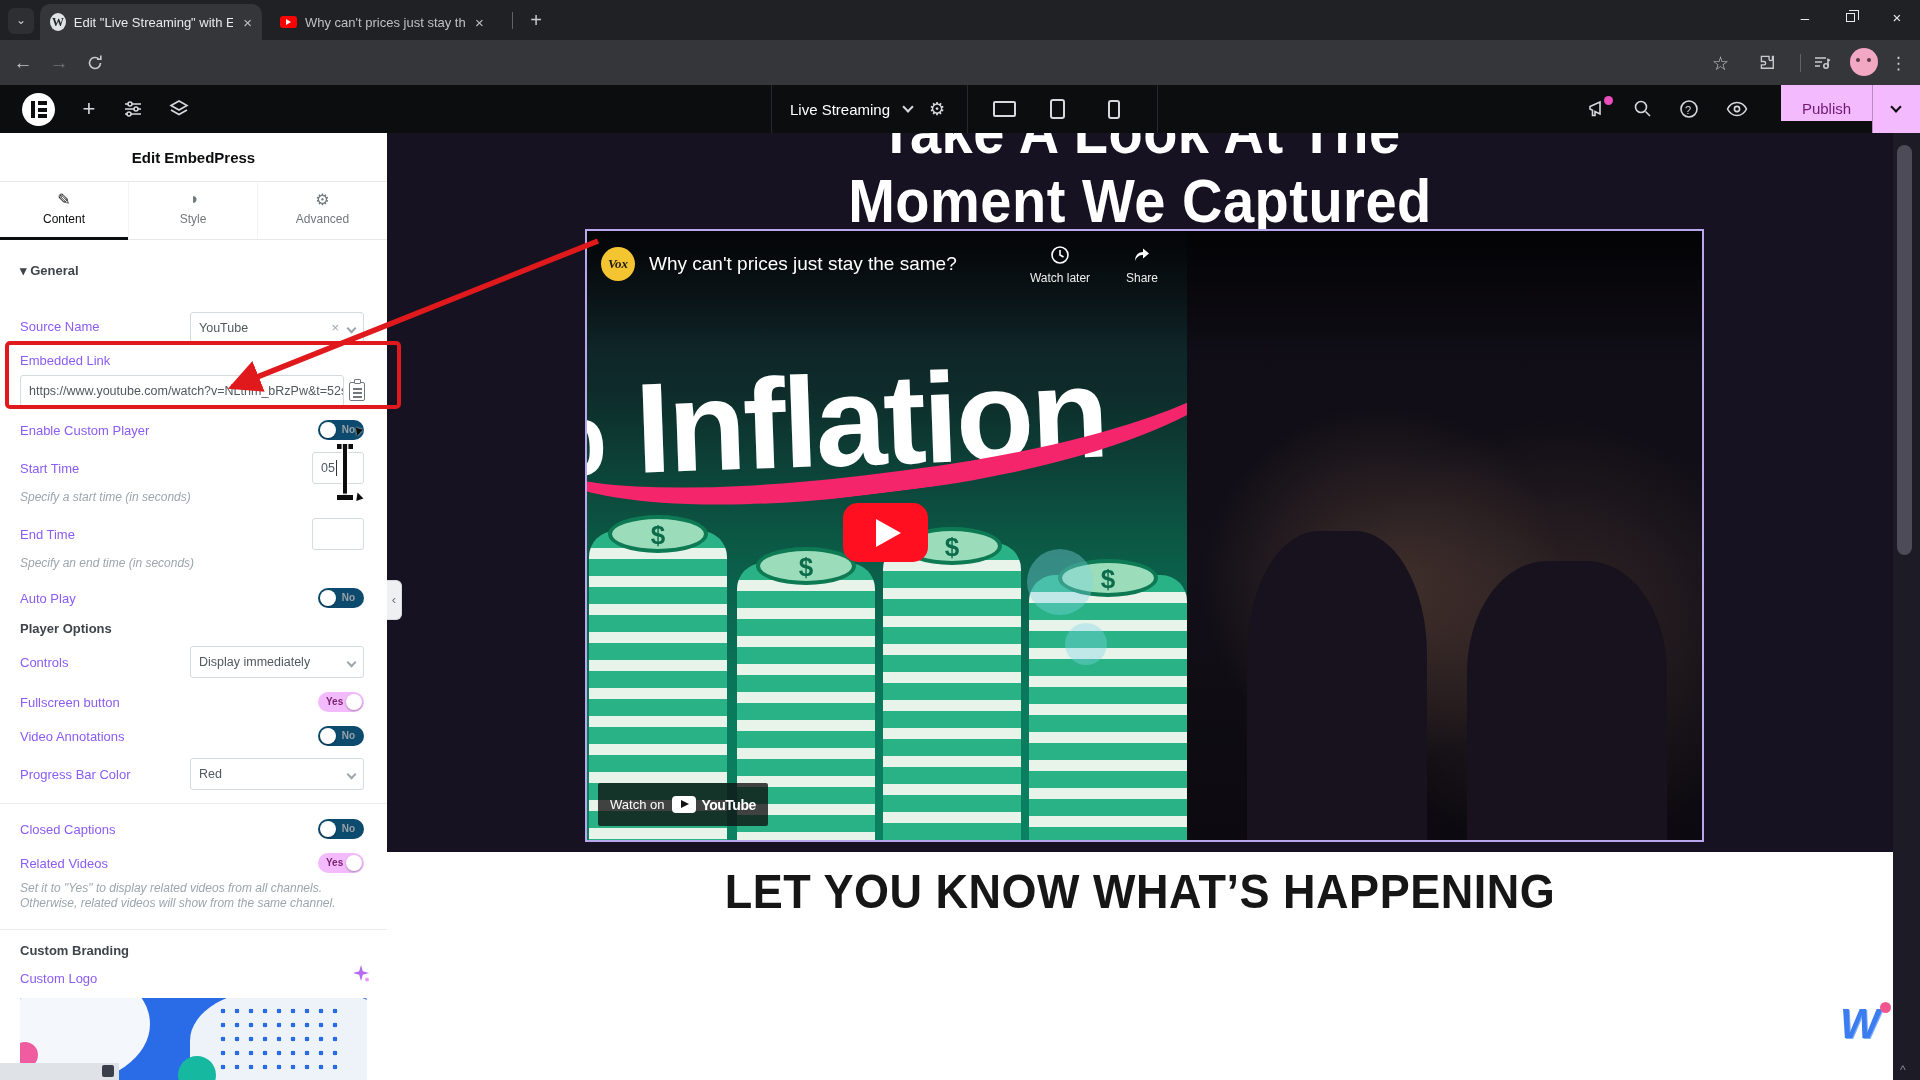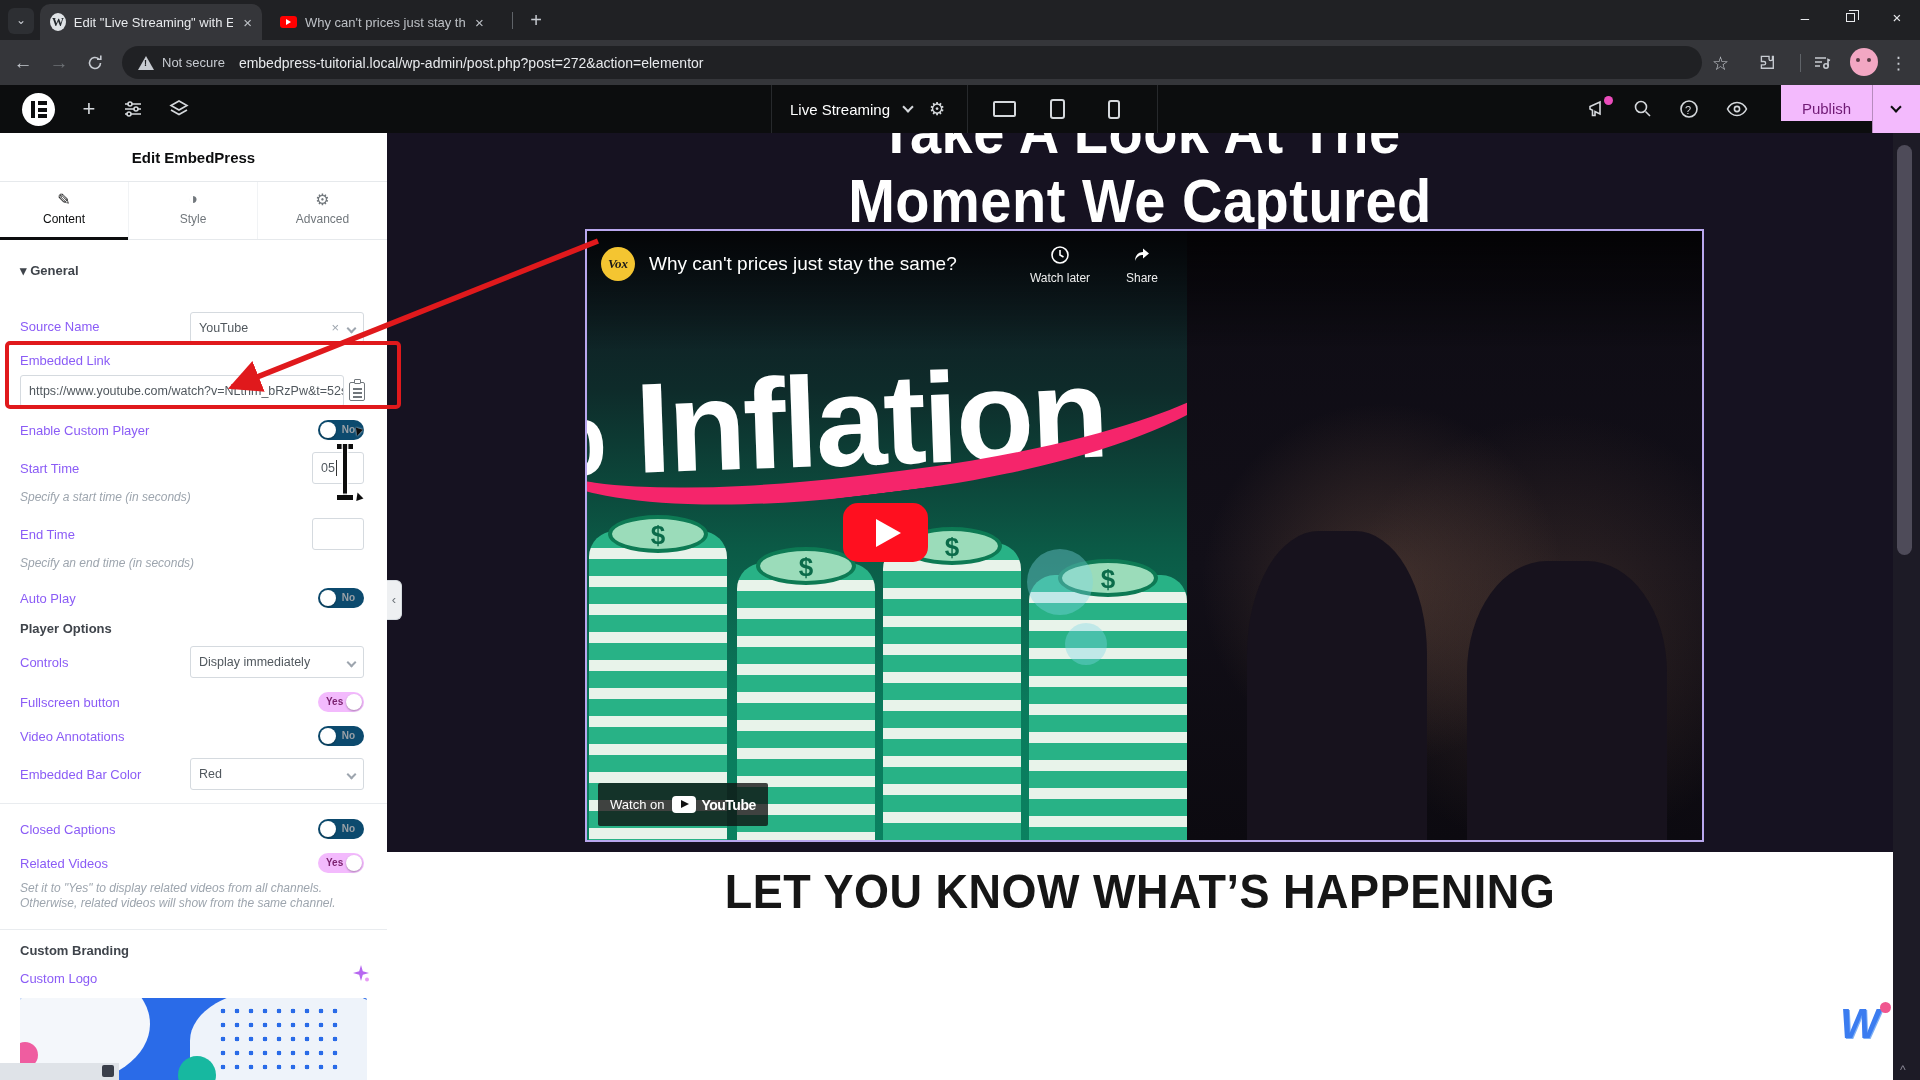--- a/index.html
+++ b/index.html
@@ -297,21 +297,21 @@
       <span class="knob"></span>
         <span class="state">Yes</span>
     </div>
 
     <div class="lbl" style="left:20px; top:596px;">Video Annotations</div>
     <div class="toggle off" style="left:318px; top:593px;">
       <span class="knob"></span>
         <span class="state">No</span>
     </div>
 
-    <div class="lbl" style="left:20px; top:634px;">Embedded Bar Color</div>
+    <div class="lbl" style="left:20px; top:634px;">Progress Bar Color</div>
     <div class="inputbox" style="left:190px; top:625px; width:174px; height:32px;">
       <span>Red</span>
       <span class="selchev"></span>
     </div>
 
     <div class="divline" style="top:670px;"></div>
 
     <div class="lbl" style="left:20px; top:689px;">Closed Captions</div>
     <div class="toggle off" style="left:318px; top:686px;">
       <span class="knob"></span>
@@ -384,25 +384,20 @@
       <span>←</span>
     </div>
     <div class="navic" style="left:44px; color:#6f7377;">
       <span>→</span>
     </div>
     <div class="navic" style="left:80px;">
       <svg class="tbic" width="18" height="18" viewBox="0 0 18 18" style="margin-top:6px;">
           <path d="M14.5 9 a5.5 5.5 0 1 1 -1.8 -4.1"></path>
           <path d="M14.8 1.5 L14.8 5.3 L11 5.3" fill="none"></path>
         </svg>
-    </div>
-    <div class="urlbar">
-      <span class="warn-tri"></span>
-      <span class="notsecure">Not secure</span>
-      <span class="urltext">embedpress-tuitorial.local/wp-admin/post.php?post=272&amp;action=elementor</span>
     </div>
     <div class="tb-right" style="left:1712px;">
       <span style="font-size:19px;">☆</span>
     </div>
     <div class="tb-right" style="left:1758px;">
       <svg class="tbic" width="20" height="20" viewBox="0 0 20 20">
           <path d="M8 3 h4 v3 a2 2 0 1 0 4 0 v-3 h1 v14 h-14 v-4 h3 a2 2 0 1 0 0 -4 h-3 v-6 h5 z" transform="scale(0.85) translate(1,1)"></path>
         </svg>
     </div>
     <div class="abs" style="left:1800px; top:14px; width:1px; height:18px; background:#5f6368;"></div>

